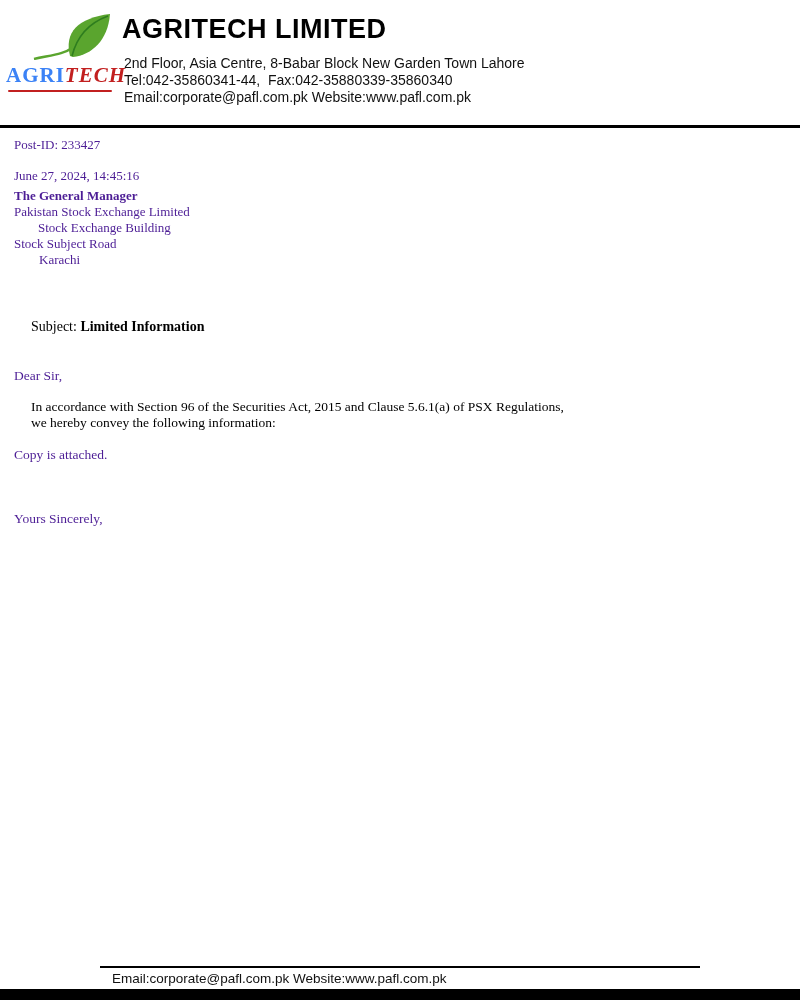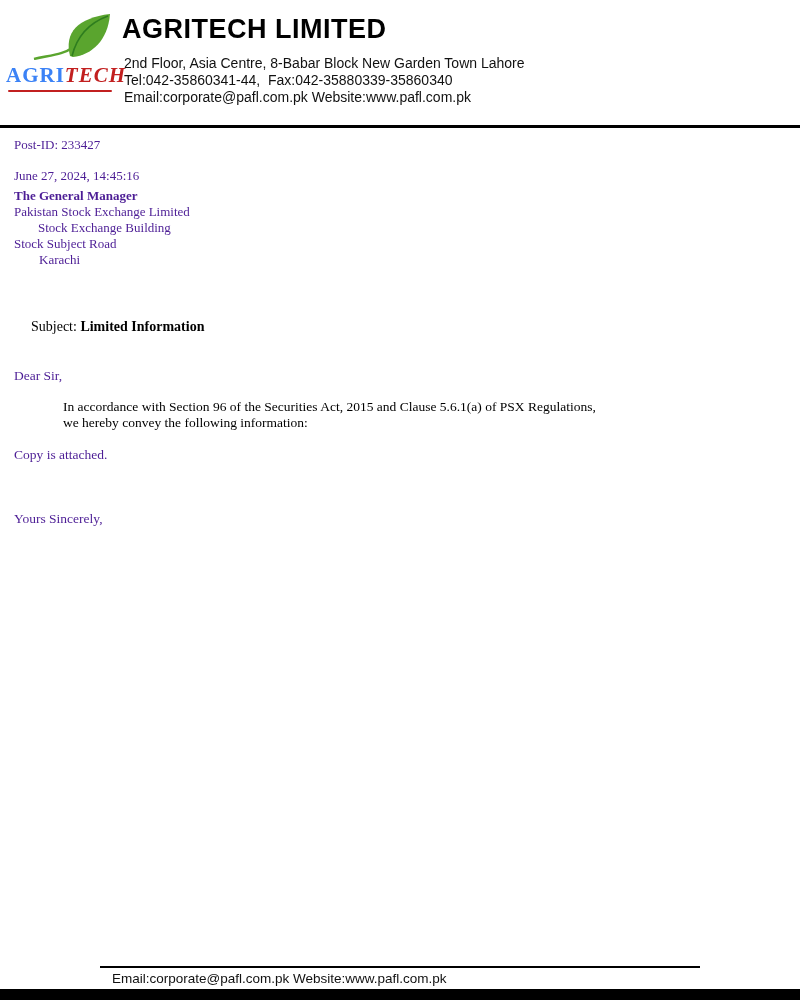--- a/index.html
+++ b/index.html
@@ -62,21 +62,20 @@
 
   .subject-line { position:absolute; left:31px; top:319px; font-size:14px; }
   .subject-value { font-weight:bold; }
 
   .salutation { top:368px; font-size:13.5px; }
 
   .paragraph {
     position:absolute; left:31px; top:399px; width:640px;
     font-size:13.5px; line-height:16px;
     white-space:pre-line;
-    margin-left:32px;
   }
   .copy-attached { top:447px; font-size:13.5px;text-align:right; }
   .closing { top:511px; font-size:13.5px; }
 
   
   .footer-divider {
     position:absolute; left:100px; top:966px; width:600px; height:2px; background:#000;
   }
   .footer-contact {
     position:absolute; left:112px; top:971px;

